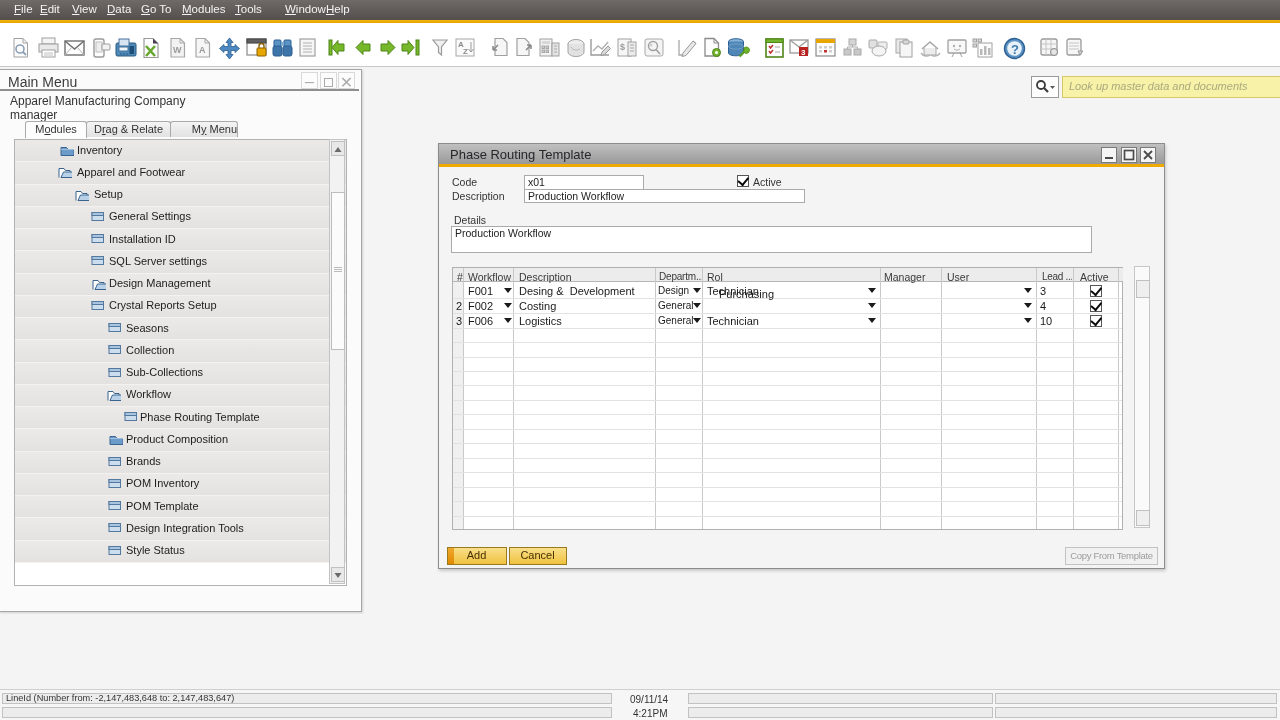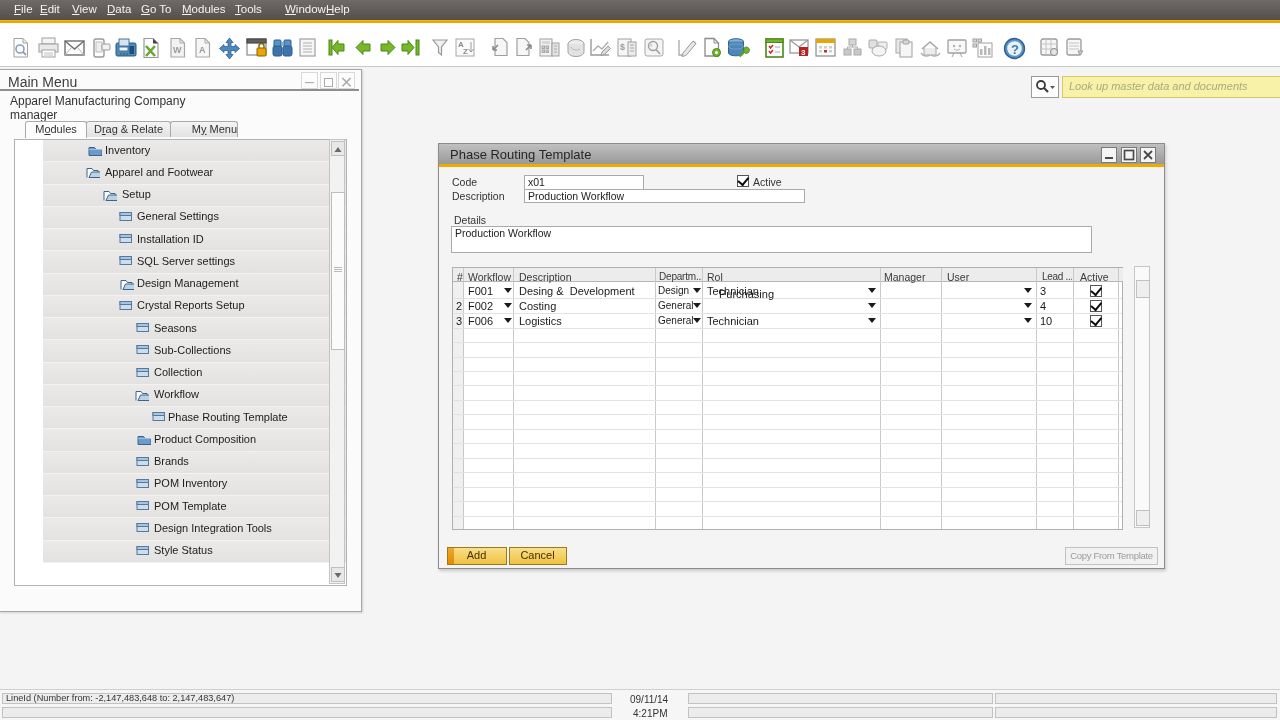--- a/index.html
+++ b/index.html
@@ -22,21 +22,21 @@
   
   #mmwin{left:-1px;top:69px;width:361px;height:541px;background:#fbfbfb;border:1px solid #a6a6a6;box-shadow:1px 1px 2px rgba(0,0,0,0.15);}
   #mmtitle{left:8px;top:4px;font-size:14px;color:#3c3c3c;}
   .wbtn{position:absolute;top:2px;width:15px;height:15px;background:#fcfcfc;border:1px solid #d9d9d9;color:#ababab;text-align:center;}
   #mmsep{left:0px;top:19px;width:359px;height:2px;background:#8e8e8e;}
   #mmtext1{left:10px;top:24px;font-size:12px;color:#333;}
   #mmtext2{left:10px;top:38px;font-size:12px;color:#333;}
   .tab{position:absolute;top:51px;height:15px;border:1px solid #a9a9a9;border-bottom:none;border-radius:3px 3px 0 0;font-size:11px;text-align:center;color:#333;background:linear-gradient(#f4f4f4,#e2e2e2);line-height:15px;}
   .tab.active{background:#fdfdfd;height:16px;z-index:3;}
   #tree{left:14px;top:69px;width:331px;height:445px;border:1px solid #b2b2b2;background:#fff;overflow:hidden;}
-  .trow{position:relative;width:100%;height:22.25px;background:linear-gradient(#ebeae8,#e3e2e0);border-bottom:1px solid #f3f2f0;box-sizing:border-box;margin-left:28px;}
+  .trow{position:relative;width:100%;height:22.25px;background:linear-gradient(#ebeae8,#e3e2e0);border-bottom:1px solid #f3f2f0;box-sizing:border-box;}
   .trow .lbl{position:absolute;top:3.5px;font-size:11px;color:#1c1c1c;white-space:nowrap;}
   .ticon{position:absolute;top:4px;width:14px;height:12px;}
   #treescroll{left:329px;top:69px;width:16px;height:445px;background:#f2f2f2;border:1px solid #c4c4c4;box-sizing:border-box;}
   
   #dlg{left:438px;top:143px;width:725px;height:424px;background:#f4f4f5;border:1px solid #8c8c8c;box-shadow:1px 2px 3px rgba(0,0,0,0.18);}
   #dlgtitle{left:0;top:0;width:100%;height:20px;background:linear-gradient(#c0c0c0,#999999);}
   #dlgtitle .txt{position:absolute;left:11px;top:3px;font-size:13px;color:#26262a;}
   #dlggold{left:0;top:20px;width:100%;height:3px;background:#efaa02;}
   .dbtn{position:absolute;top:2.5px;width:14px;height:14px;background:#f5f5f5;border:1px solid #7a7a7a;text-align:center;color:#333;}
   .lbl11{position:absolute;font-size:10.5px;color:#333;white-space:nowrap;}
@@ -403,28 +403,28 @@
             <rect x="1" y="1.5" width="11.5" height="8" fill="#ccdded" stroke="#54799e"></rect>
             <rect x="1" y="1.5" width="11.5" height="3" fill="#a9c4de" stroke="#54799e"></rect>
           </svg>
           <span class="lbl" style="left:111px">Seasons</span>
         </div>
       <div class="trow">
           <svg class="ticon" style="left:93px" width="14" height="11">
             <rect x="1" y="1.5" width="11.5" height="8" fill="#ccdded" stroke="#54799e"></rect>
             <rect x="1" y="1.5" width="11.5" height="3" fill="#a9c4de" stroke="#54799e"></rect>
           </svg>
+          <span class="lbl" style="left:111px">Collection</span>
+        </div>
+      <div class="trow">
+          <svg class="ticon" style="left:93px" width="14" height="11">
+            <rect x="1" y="1.5" width="11.5" height="8" fill="#ccdded" stroke="#54799e"></rect>
+            <rect x="1" y="1.5" width="11.5" height="3" fill="#a9c4de" stroke="#54799e"></rect>
+          </svg>
           <span class="lbl" style="left:111px">Sub-Collections</span>
-        </div>
-      <div class="trow">
-          <svg class="ticon" style="left:93px" width="14" height="11">
-            <rect x="1" y="1.5" width="11.5" height="8" fill="#ccdded" stroke="#54799e"></rect>
-            <rect x="1" y="1.5" width="11.5" height="3" fill="#a9c4de" stroke="#54799e"></rect>
-          </svg>
-          <span class="lbl" style="left:111px">Collection</span>
         </div>
       <div class="trow">
           <svg class="ticon" style="left:92px" width="18" height="13">
             <path d="M1 11.5 V2.5 H6 l1.5 2 H12 v2" fill="#fdfdfd" stroke="#3a648f"></path>
             <path d="M3 11.5 L5.5 6 H17 L14.5 11.5 Z" fill="#b9d2e8" stroke="#3a648f"></path>
           </svg>
           <span class="lbl" style="left:111px">Workflow</span>
         </div>
       <div class="trow">
           <svg class="ticon" style="left:109px" width="14" height="11">

